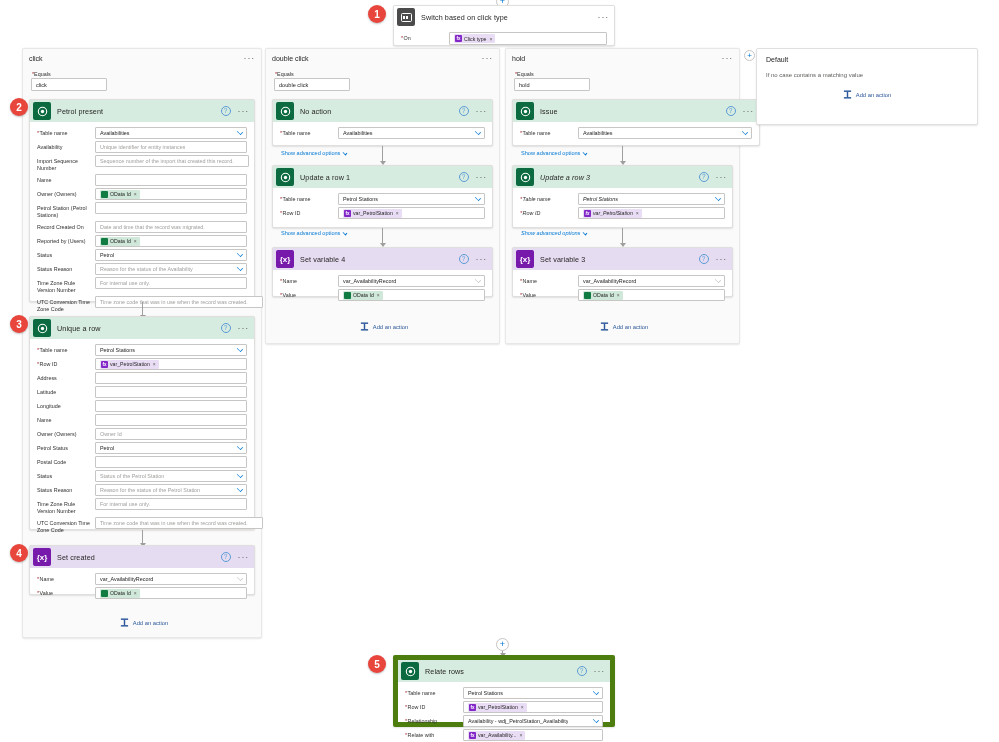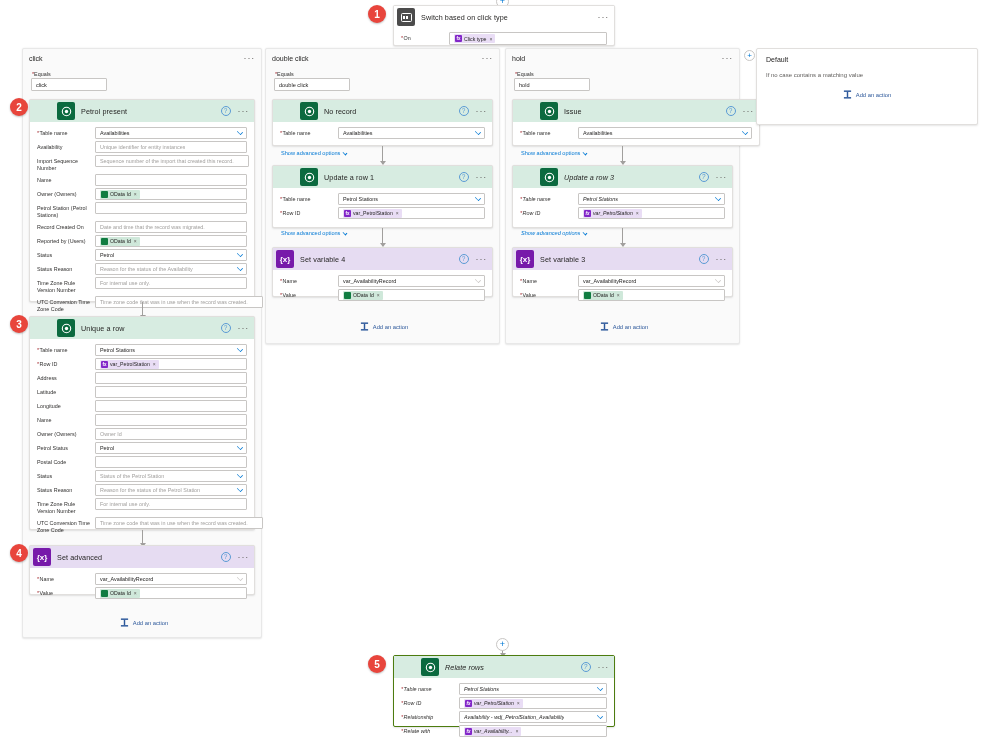--- a/index.html
+++ b/index.html
@@ -17,21 +17,21 @@
     background: #fff;
     border: 1px solid #e1dfdd;
     border-radius: 2px;
     box-shadow: 0 1px 2px rgba(0,0,0,.10), 0 0 1px rgba(0,0,0,.08);
   }
   .card-head {
     display: flex; align-items: center;
     height: 22px; padding: 0 5px 0 0;
     font-size: 7.2px; color: #201f1e;
   }
-  .head-green  { background: #d7ece1; padding-left: 24px; }
+  .head-green  { background: #d7ece1; }
   .head-purple { background: #e6dcf2; }
   .head-white  { background: #ffffff; align-items: center; }
   .head-icon {
     width: 18px; height: 18px; margin: 0 6px 0 3px;
     border-radius: 2px; flex: 0 0 auto;
     display: flex; align-items: center; justify-content: center;
     color: #fff; font-size: 8px; font-weight: bold;
   }
   .ic-green  { background: #0b6a3f; }
   .ic-purple { background: #7719aa; }
@@ -421,21 +421,21 @@
         </div>
     </div>
   </div>
   <div class="badge" style="left:10px; top:315px;">3</div>
 
   <div class="arrow" style="left:142px; top:530px; height:16px;"></div>
 
   <div class="card" style="position:absolute; left:29px; top:545px; width:226px; height:50px;">
     <div class="card-head head-purple">
       <div class="head-icon ic-purple">{x}</div>
-      <div class="head-title">Set advanced</div>
+      <div class="head-title">Set created</div>
       <div class="head-info">?</div>
       <div class="head-dots">···</div>
     </div>
     <div class="card-body">
       <div class="frow">
         <div class="flabel"><span class="req">*</span><span>Name</span></div>
         <div class="fctrl">
           <span class="fval">var_AvailabilityRecord</span>
           <span class="chev" style="border-color:#c8c6c4;"></span>
         </div>
@@ -477,21 +477,21 @@
   </div>
 
   <div class="card" style="position:absolute; left:272px; top:99px; width:221px; height:47px;">
     <div class="card-head head-green">
       <div class="head-icon ic-green">
         <svg width="11" height="11" viewBox="0 0 11 11">
             <circle cx="5.5" cy="5.5" r="4.2" fill="none" stroke="#fff" stroke-width="1.1"></circle>
             <circle cx="5.5" cy="5.5" r="1.7" fill="#fff"></circle>
           </svg>
       </div>
-      <div class="head-title">No record</div>
+      <div class="head-title">No action</div>
       <div class="head-info">?</div>
       <div class="head-dots">···</div>
     </div>
     <div class="card-body">
       <div class="frow">
         <div class="flabel"><span class="req">*</span><span>Table name</span></div>
         <div class="fctrl">
           <span class="fval">Availabilities</span>
           <span class="chev"></span>
         </div>
@@ -709,21 +709,21 @@
           <rect x="4.2" y="2" width="1.6" height="6" fill="#2b579a"></rect>
           <rect x="1" y="7.9" width="8" height="1.6" fill="#2b579a"></rect>
         </svg>
       <span>Add an action</span>
     </div>
   </div>
 
   <div class="arrow" style="left:502px; top:640px; height:16px;"></div>
   <div class="plusnode" style="left:496px; top:638px;">+</div>
 
-  <div class="card" style="position:absolute; left:393px; top:655px; width:222px; height:72px; border:1px solid #4d7c0f;font-style:italic;">
+  <div class="card" style="position:absolute; left:393px; top:655px; width:222px; height:72px; border:5px solid #4d7c0f;">
     <div class="card-head head-green">
       <div class="head-icon ic-green">
         <svg width="11" height="11" viewBox="0 0 11 11">
             <circle cx="5.5" cy="5.5" r="4.2" fill="none" stroke="#fff" stroke-width="1.1"></circle>
             <circle cx="5.5" cy="5.5" r="1.7" fill="#fff"></circle>
           </svg>
       </div>
       <div class="head-title">Relate rows</div>
       <div class="head-info">?</div>
       <div class="head-dots">···</div>

